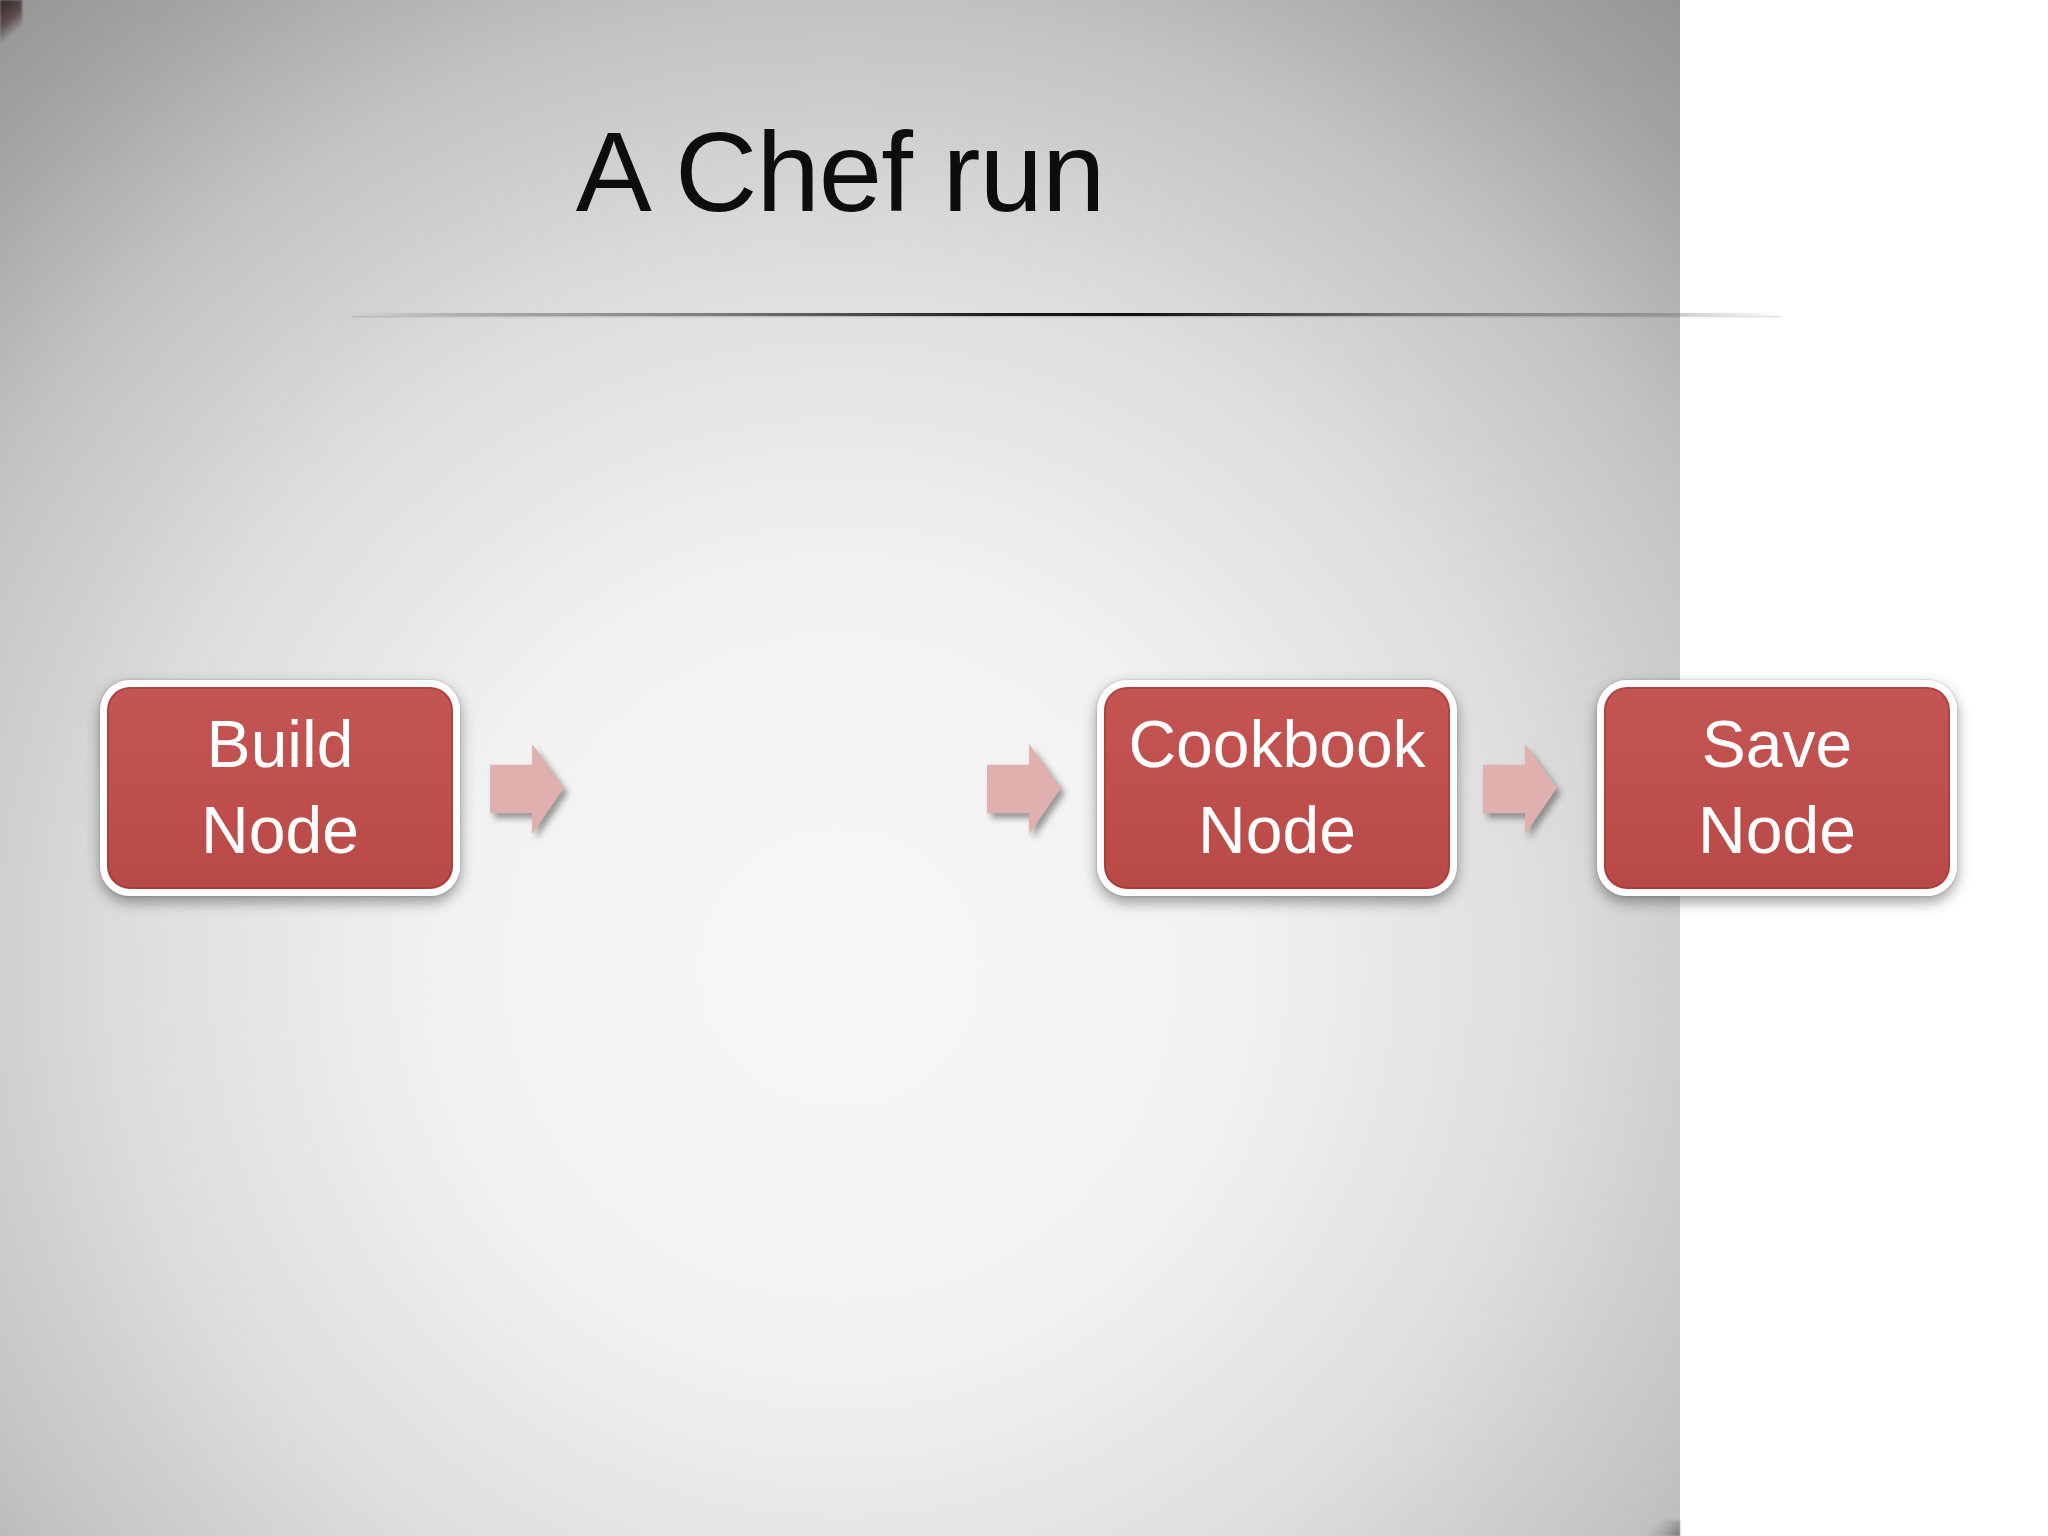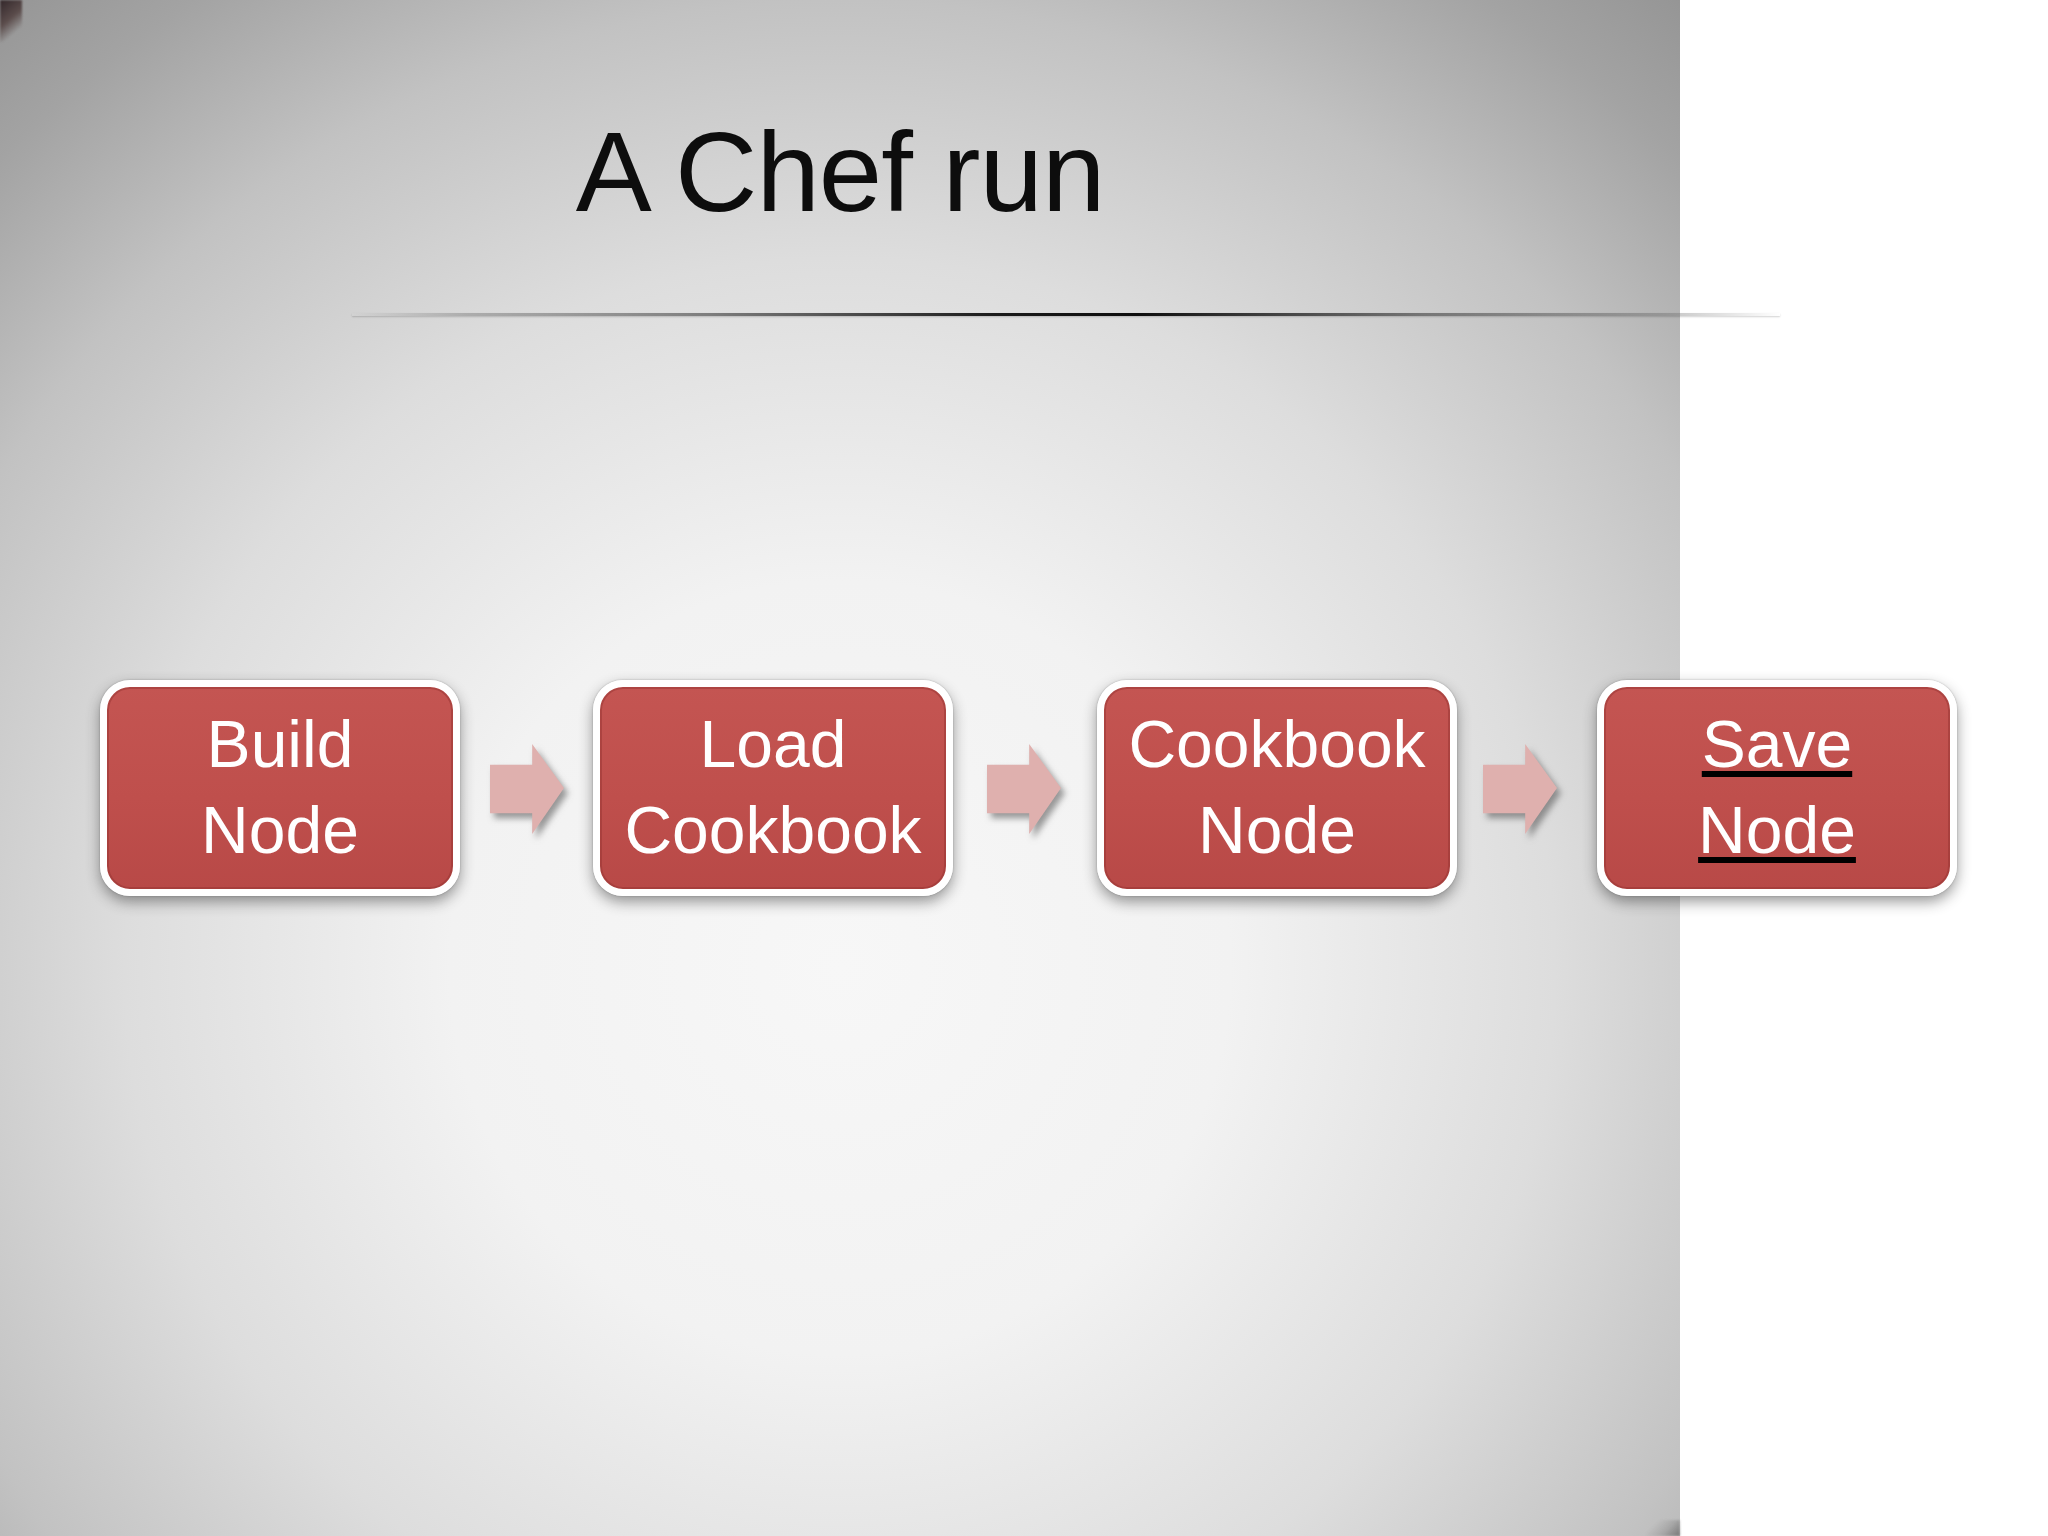--- a/index.html
+++ b/index.html
@@ -66,21 +66,21 @@
       0 6px 14px rgba(45,45,45,.48),
       0 0 2px rgba(0,0,0,.28),
       inset 0 0 0 2px rgba(150,52,49,.5);
     display: flex;
     align-items: center;
     justify-content: center;
   }
   .step-1 { left: 100px; }
   .step-2 { left: 593px; }
   .step-3 { left: 1097px; }
-  .step-4 { left: 1597px; text-decoration: underline; }
+  .step-4 { left: 1597px; }
 
   .step-label {
     white-space: pre-line;
     text-align: center;
     color: #ffffff;
     font-size: 66px;
     line-height: 1.3;
     font-weight: 400;
   }
 
@@ -116,24 +116,20 @@
 
     <div class="flow-step step-1">
       <div class="step-label">Build
 Node</div>
     </div>
 
     <div class="flow-arrow arrow-1">
       <div class="arrow-shape"></div>
     </div>
 
-    <div class="flow-step step-2">
-      <div class="step-label">Load
-Cookbook</div>
-    </div>
 
     <div class="flow-arrow arrow-2">
       <div class="arrow-shape"></div>
     </div>
 
     <div class="flow-step step-3">
       <div class="step-label">Cookbook
 Node</div>
     </div>
 

